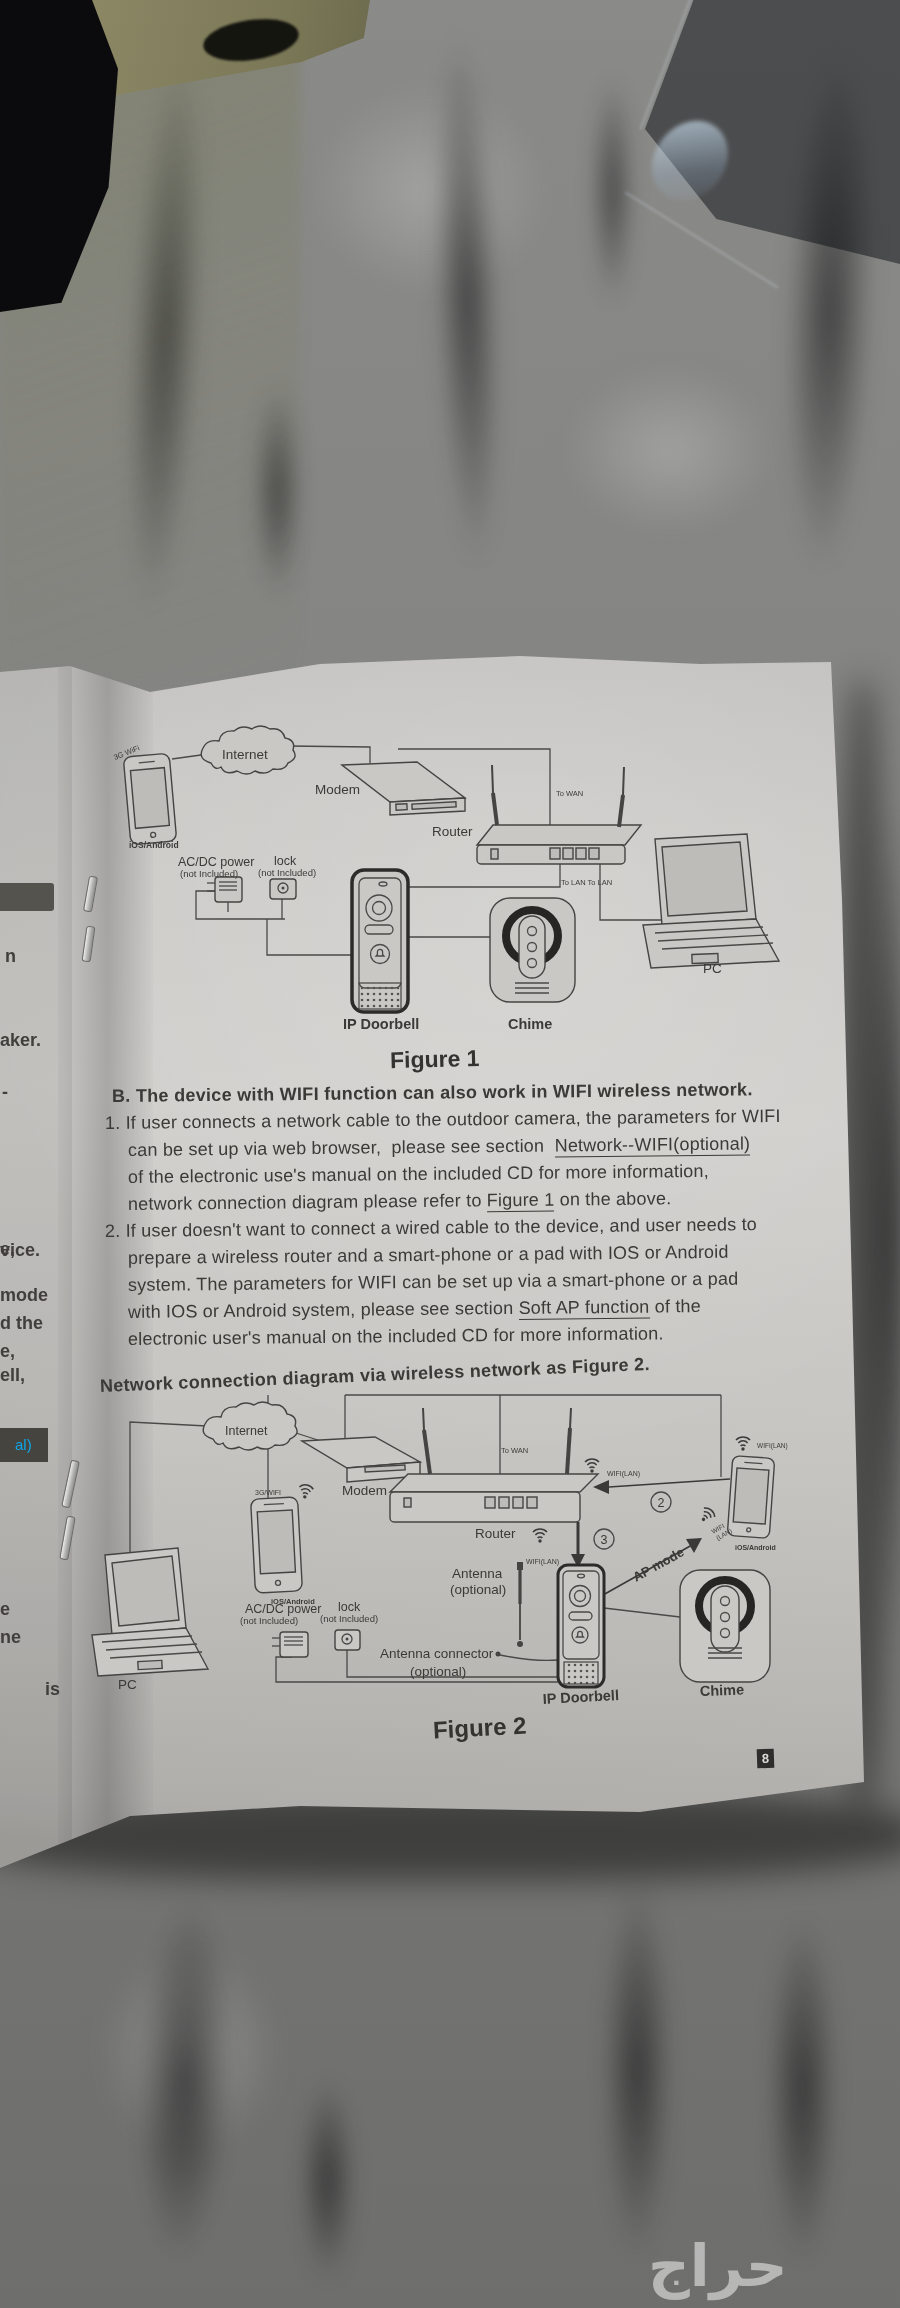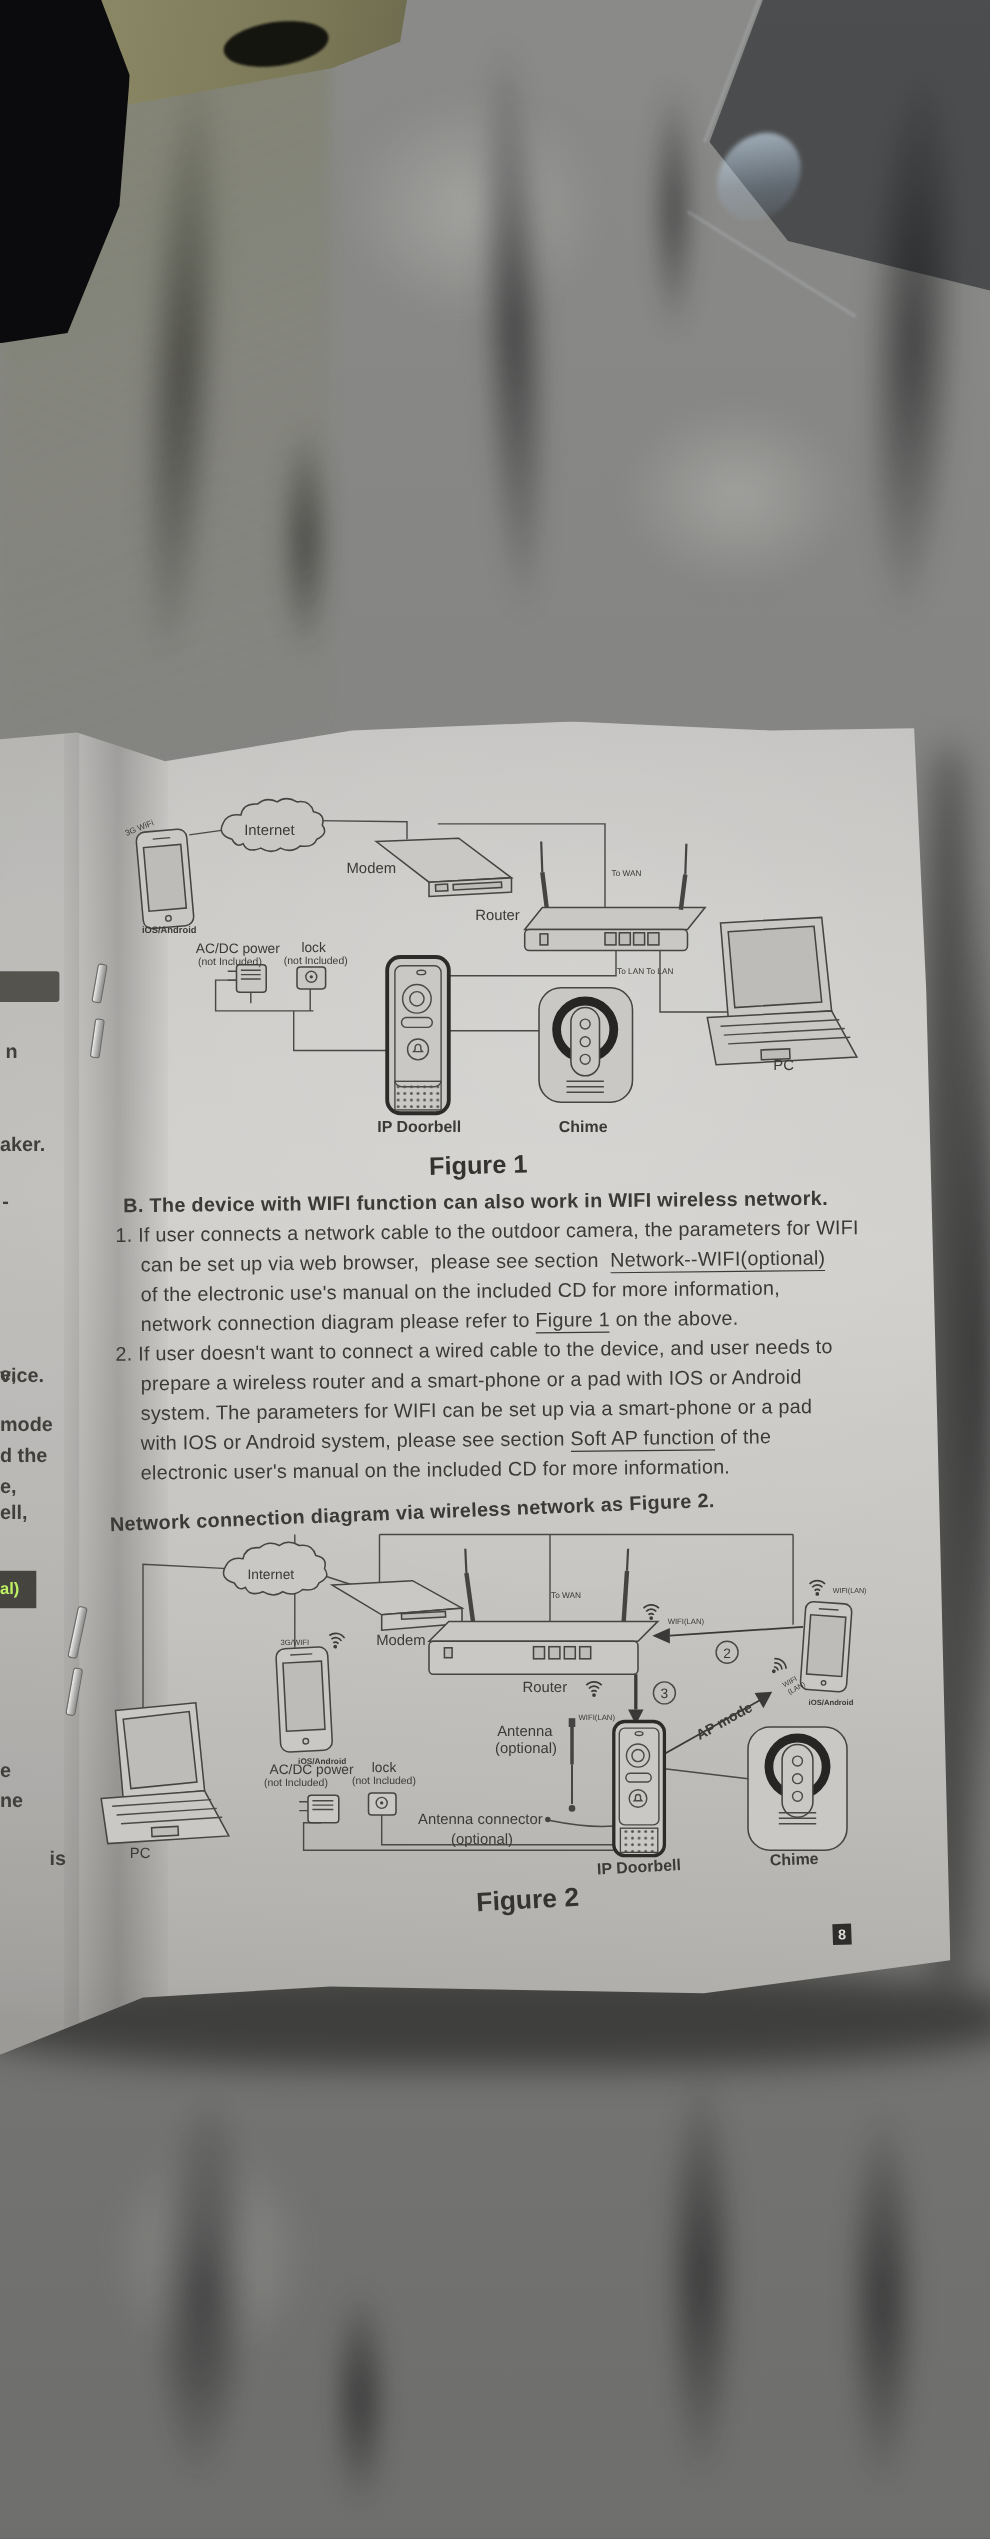--- a/index.html
+++ b/index.html
@@ -24,21 +24,21 @@
   #page{left:0;top:0;width:900px;height:2308px;
         background:
          radial-gradient(90% 34% at 58% 40%,rgba(255,255,255,.16),transparent 70%),
          linear-gradient(184deg,transparent 0%,transparent 27%,rgba(0,0,0,0) 28%),
          linear-gradient(183deg,#c2c1bf 28%,#cac9c6 36%,#d0cfcc 48%,#c7c5c2 62%,#bab8b5 72%,#b0aeab 78%,#a8a6a3 80%);
         clip-path:polygon(0px 672px,70px 666px,150px 692px,320px 664px,520px 656px,700px 664px,831px 662px,842px 900px,852px 1290px,864px 1782px,640px 1812px,300px 1806px,130px 1816px,0px 1868px);}
   #gutter{left:58px;top:660px;width:95px;height:1208px;background:linear-gradient(90deg,rgba(0,0,0,.03),rgba(0,0,0,.20) 52%,rgba(0,0,0,.02));}
   #leftpage-shade{left:0;top:660px;width:72px;height:1210px;background:rgba(0,0,0,.07);}
   .staple{position:absolute;width:7px;background:linear-gradient(90deg,#ececea,#b5b5b3 55%,#8f8f8d);border:1px solid #6a6a68;border-radius:3px;}
   .frag{position:absolute;font-weight:700;font-size:18px;color:#413f3c;white-space:pre;}
-  #frag-badge{background:#45443f;color:#bef264;font-weight:700;font-size:15px;padding:8px 4px 0 0;width:29px;height:26px;}
+  #frag-badge{background:#45443f;color:#0ea5e9;font-weight:400;font-size:15px;padding:8px 4px 0 15px;width:29px;height:26px;}
   #left-heading-bar{background:#55534e;width:54px;height:28px;border-radius:0 3px 3px 0;}
   
   .bline{position:absolute;font-size:18px;letter-spacing:.2px;color:#3b3a37;white-space:pre;transform:rotate(-.6deg);transform-origin:left center;}
   .bold{font-weight:700;letter-spacing:.3px;}
   .u{border-bottom:1.6px solid #3b3a37;padding-bottom:1px;}
   .caption{position:absolute;font-weight:700;color:#343330;white-space:pre;}
   #pagenum{background:#2e2d2b;color:#dcdbd8;font-size:13px;font-weight:700;width:17px;height:19px;text-align:center;line-height:19px;transform:rotate(-2deg);}
   
   svg text{fill:#3b3a37;}
   svg .ln{stroke:#4a4947;stroke-width:1.3;fill:none;}
@@ -407,13 +407,14 @@
         <line class="ln" x1="628" y1="256" x2="662" y2="256"></line>
           <line class="ln" x1="628" y1="261" x2="662" y2="261"></line>
           <line class="ln" x1="628" y1="266" x2="662" y2="266"></line>
       </g>
       <text class="big" transform="translate(620,304) rotate(-2)">Chime</text>
     </svg>
     <div class="caption" style="left:433px;top:1714px;font-size:24px;transform:rotate(-3deg);">Figure 2</div>
     <div id="pagenum" class="abs" style="left:757px;top:1749px;">8</div>
   </div>
 
+  <div id="watermark" class="abs" style="left:648px;top:2232px;" dir="rtl">حراج</div>
 </div>
 
 </body></html>

